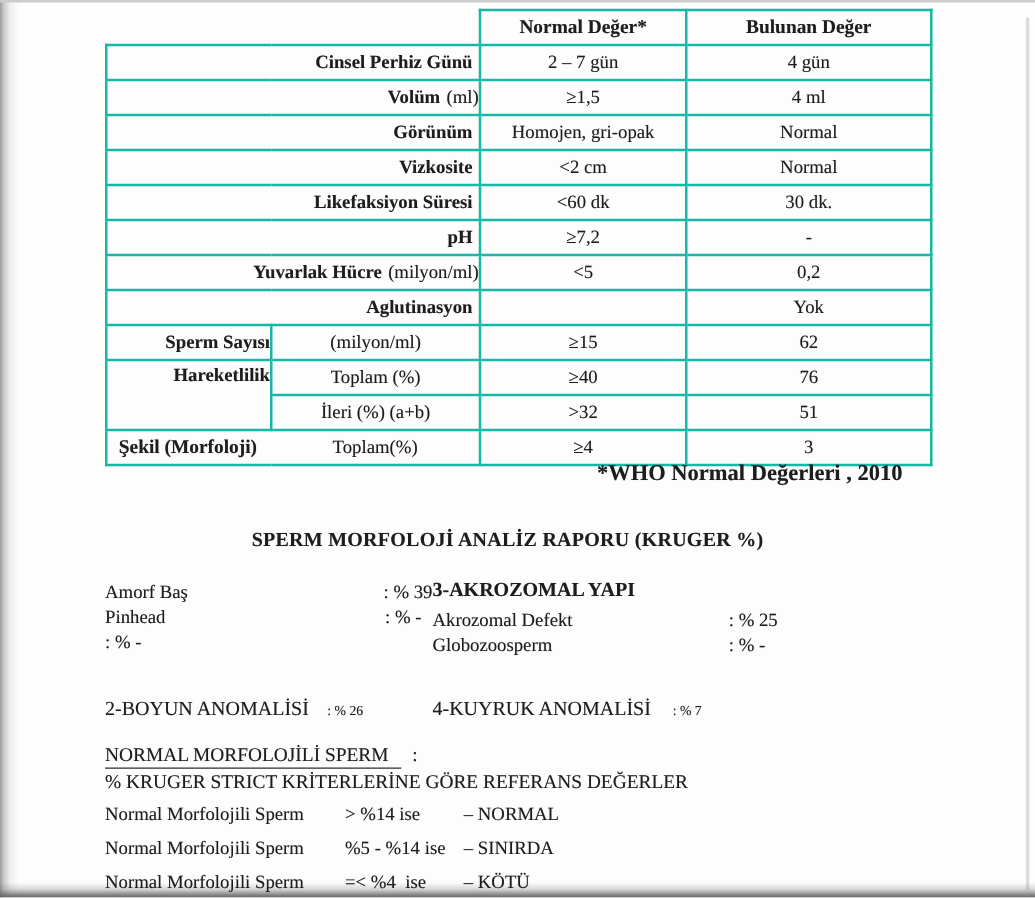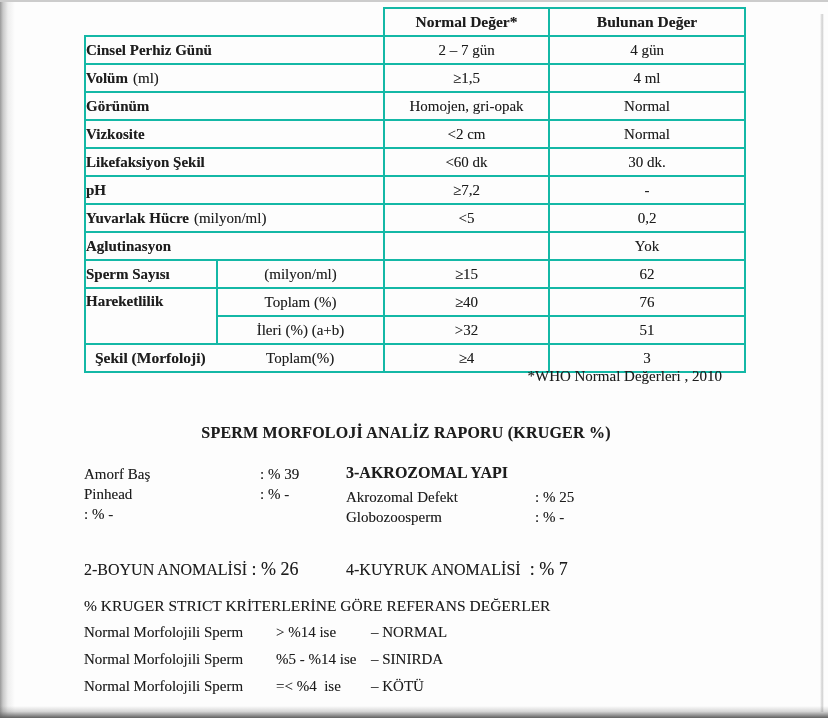--- a/index.html
+++ b/index.html
@@ -23,48 +23,48 @@
     background:linear-gradient(to bottom, rgba(99,99,99,0) 0%, rgba(99,99,99,0.25) 45%, #616161 100%); }
 
   
   table.results { position:absolute; left:84px; top:7px; width:660px;
     border-collapse:collapse; table-layout:fixed; }
   table.results td, table.results th {
     border:2px solid #14b8a6; height:26px; padding:0;
     font-size:15px; line-height:1.1; overflow:hidden; }
   table.results td.spacer { border:none; background:transparent; }
   table.results th { font-weight:bold; font-size:15.5px; text-align:center; }
-  td.lblcell { font-weight:bold; font-size:15.5px; text-align:left; padding-left:9px; }
+  td.lblcell { font-weight:bold; font-size:15.5px; text-align:right; padding-left:9px; }
   td.lblcell .sfx { font-weight:normal; font-size:15px; margin-left:5px; }
   td.subcell { text-align:center; font-weight:normal; }
   td.valcell { text-align:center; }
   td.splitcell { padding:0; }
   .split-inner { display:flex; align-items:center; height:100%; }
   .split-inner .lbl-part { width:123px; padding-left:9px; font-weight:bold; font-size:15.5px; }
   .split-inner .sub-part { width:167px; text-align:center; }
 
   .footnote { position:absolute; left:84px; top:368px; width:660px;
     text-align:right; padding-right:22px; box-sizing:border-box;
-    font-weight:normal; font-size:15px; }
+    font-weight:bold; font-size:18px; }
 
   .k-title { position:absolute; left:84px; top:424px; width:644px;
     text-align:center; font-weight:bold; font-size:16px; letter-spacing:0.2px; }
 
   .k-cols { position:absolute; left:84px; top:464px; display:flex; }
   .k-col-left { width:262px; }
   .k-head { font-weight:bold; font-size:16px; height:23px; }
-  .k-item { display:flex; font-size:15px; line-height:20px; }
+  .k-item { display:flex; font-size:15px; line-height:20px;gap:48px; }
   .k-col-left .k-lab { width:176px; }
   .k-col-right .k-lab { width:189px; }
   .k-val { white-space:pre; }
 
   .k-row2 { position:absolute; left:84px; top:559px; display:flex; font-size:15px; }
   .k-row2 .k2-left { width:262px; }
   .k-head-inline { font-weight:normal; font-size:16px; }
-  .k-val-inline { white-space:pre; font-size:18px; }
+  .k-val-inline { white-space:pre; font-size:11px;padding-left:12px; }
 
   .nm-sec { position:absolute; left:84px; top:595px; font-size:15.5px; line-height:19px; }
   .nm-head-line { height:20px; }
   .u { border-bottom:1.5px solid #2c2c2c; padding-right:10px; display:inline-block; }
   .nm-colon { margin-left:9px; }
   .nm-sub { margin-top:1px; }
   .nm-rule { display:flex; margin-top:8px; font-size:15px; }
   .nm-rule:first-of-type { margin-top:7px; }
   .nm-lab { width:192px; }
   .nm-cond { width:95px; white-space:pre; }
@@ -106,21 +106,21 @@
       <td class="lblcell" colspan="2"><span>Görünüm</span><span class="sfx"></span></td>
       <td class="valcell">Homojen, gri-opak</td>
       <td class="valcell">Normal</td>
     </tr>
     <tr>
       <td class="lblcell" colspan="2"><span>Vizkosite</span><span class="sfx"></span></td>
       <td class="valcell">&lt;2 cm</td>
       <td class="valcell">Normal</td>
     </tr>
     <tr>
-      <td class="lblcell" colspan="2"><span>Likefaksiyon Şekil</span><span class="sfx"></span></td>
+      <td class="lblcell" colspan="2"><span>Likefaksiyon Süresi</span><span class="sfx"></span></td>
       <td class="valcell">&lt;60 dk</td>
       <td class="valcell">30 dk.</td>
     </tr>
     <tr>
       <td class="lblcell" colspan="2"><span>pH</span><span class="sfx"></span></td>
       <td class="valcell">≥7,2</td>
       <td class="valcell">-</td>
     </tr>
     <tr>
       <td class="lblcell" colspan="2"><span>Yuvarlak Hücre</span><span class="sfx">(milyon/ml)</span></td>
@@ -196,20 +196,23 @@
   <div class="k-row2">
     <div class="k2-left">
       <span class="k-head-inline">2-BOYUN ANOMALİSİ</span><span class="k-val-inline"> : % 26</span>
     </div>
     <div class="k2-right">
       <span class="k-head-inline">4-KUYRUK ANOMALİSİ</span><span class="k-val-inline">  : % 7</span>
     </div>
   </div>
 
   <div class="nm-sec">
+    <div class="nm-head-line">
+      <span class="u">NORMAL MORFOLOJİLİ SPERM</span><span class="nm-colon">:</span>
+    </div>
     <div class="nm-sub">% KRUGER STRICT KRİTERLERİNE GÖRE REFERANS DEĞERLER</div>
     <div class="nm-rule">
       <span class="nm-lab">Normal Morfolojili Sperm</span>
       <span class="nm-cond">&gt; %14 ise</span>
       <span class="nm-res">– NORMAL</span>
     </div>
     <div class="nm-rule">
       <span class="nm-lab">Normal Morfolojili Sperm</span>
       <span class="nm-cond">%5 - %14 ise</span>
       <span class="nm-res">– SINIRDA</span>

